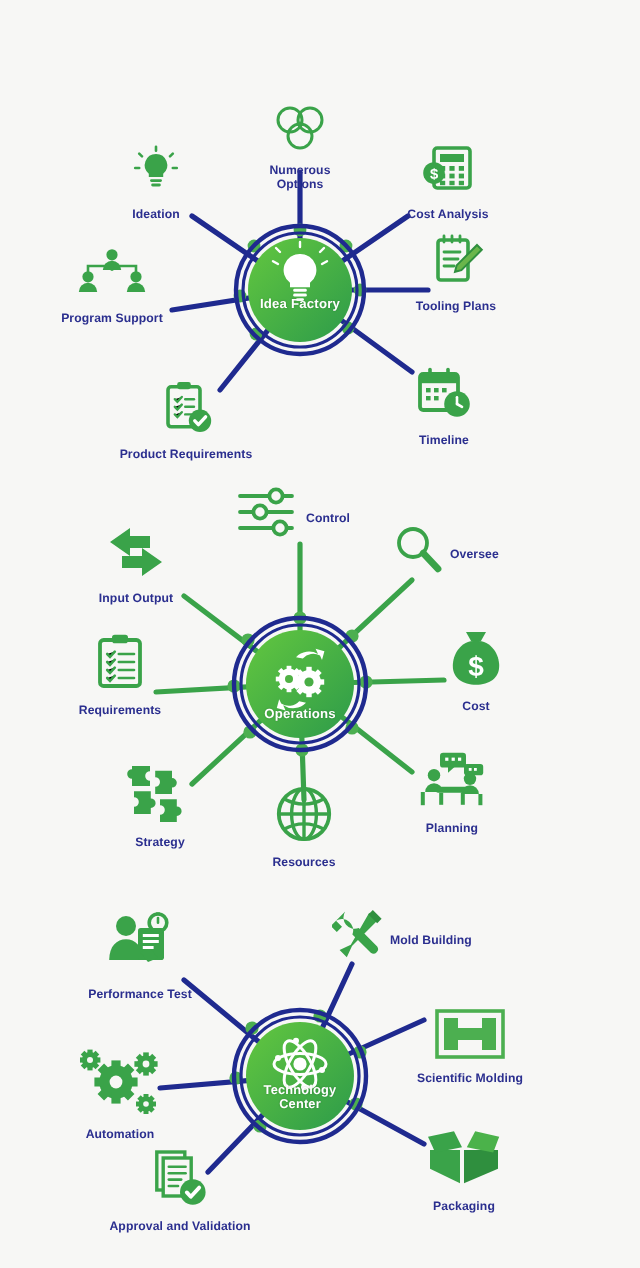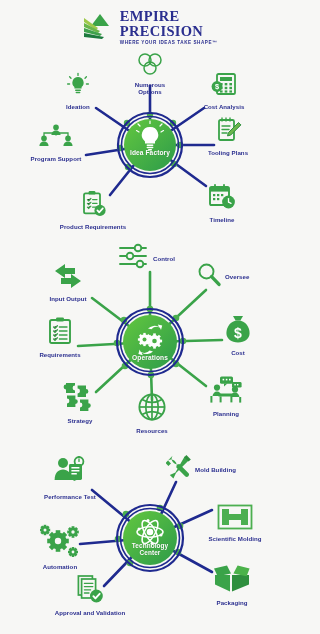--- a/index.html
+++ b/index.html
@@ -58,38 +58,20 @@
     font-size:6.4px;line-height:1.12;white-space:pre-line;
     pointer-events:none;letter-spacing:.1px;
     text-shadow:0 0 1px rgba(0,0,0,.25);
   }
 </style>
 </head>
 <body>
 
 <div class="page">
 
-  <div class="logo-wrap">
-    <div class="logo">
-      <span class="logo-mark">
-        <svg viewBox="0 0 34 30">
-          <path d="M17 2 L26 14 L8 14 Z" fill="#3aa349"></path>
-          <path d="M1 6 L15 16 L13 18 L1 10 Z" fill="#9ec94a"></path>
-          <path d="M1 11 L17 19 L15 21 L1 15 Z" fill="#6ab64b"></path>
-          <path d="M1 16 L19 22 L17 24 L1 20 Z" fill="#3fa24c"></path>
-          <path d="M1 21 L21 25 L19 27 L1 25 Z" fill="#1d7a3e"></path>
-        </svg>
-      </span>
-      <span class="logo-text">
-        <span class="logo-l1">EMPIRE</span>
-        <span class="logo-l2">PRECISION</span>
-        <span class="logo-tag">WHERE YOUR IDEAS TAKE SHAPE™</span>
-      </span>
-    </div>
-  </div>
 
   <div class="section" id="sec-1">
     <div class="diagram">
       <svg viewBox="0 0 300 190" preserveAspectRatio="none">
         <g stroke="#1f2a8f" stroke-width="2.6" stroke-linecap="round">
           <line x1="150" y1="95" x2="150" y2="36"></line>
           <line x1="150" y1="95" x2="96" y2="58"></line>
           <line x1="150" y1="95" x2="204" y2="58"></line>
           <line x1="150" y1="95" x2="214" y2="95"></line>
           <line x1="150" y1="95" x2="86" y2="105"></line>

